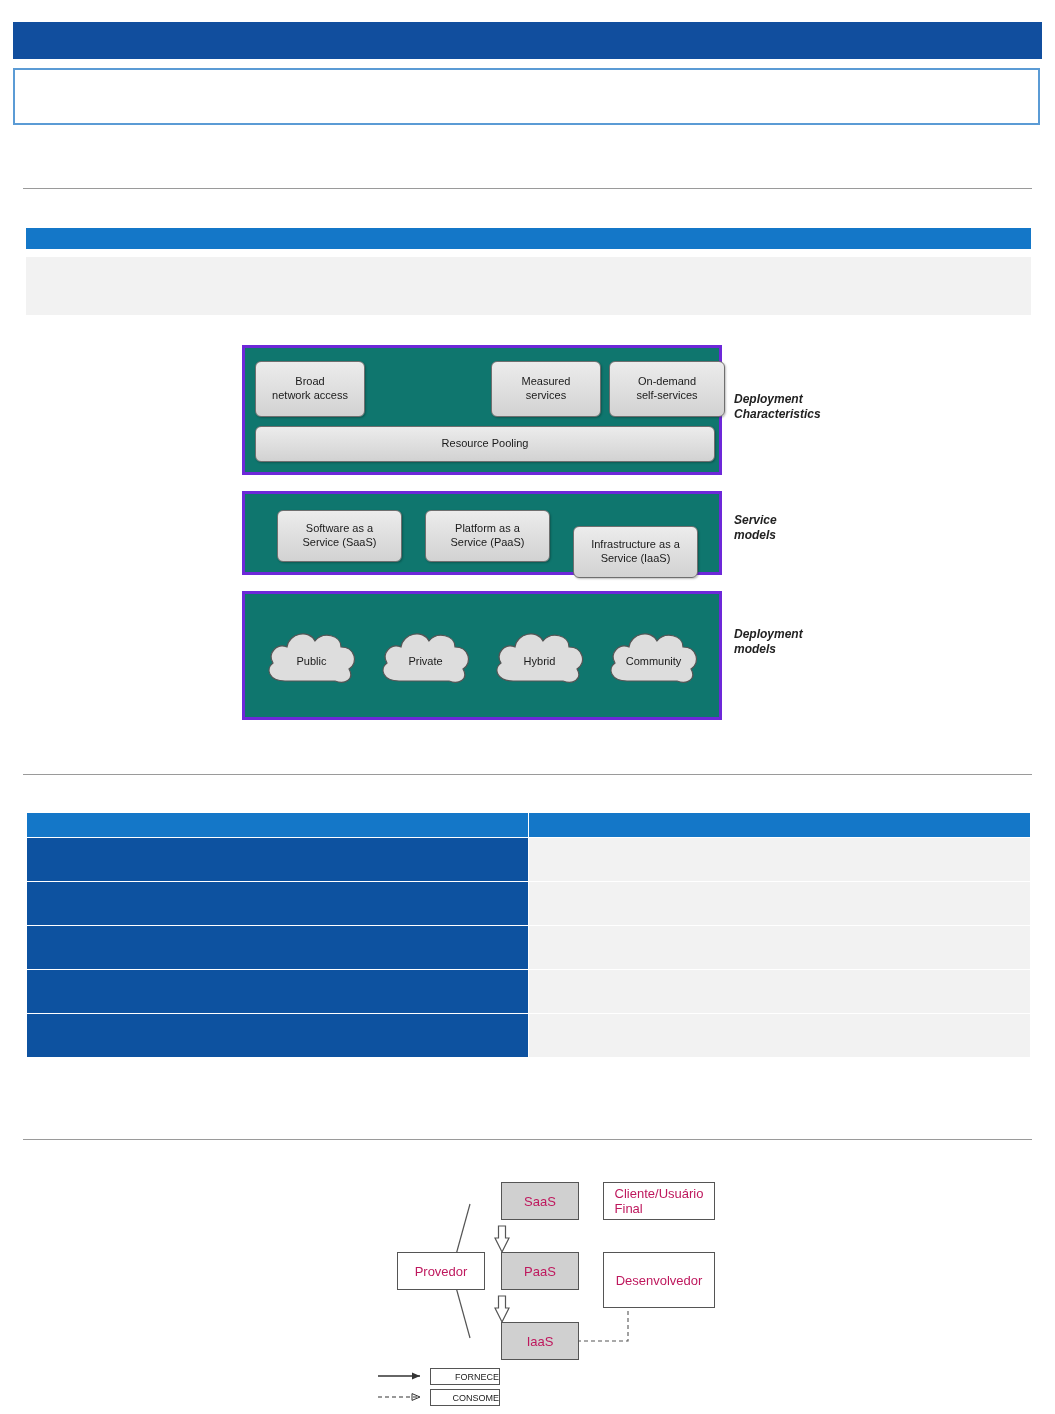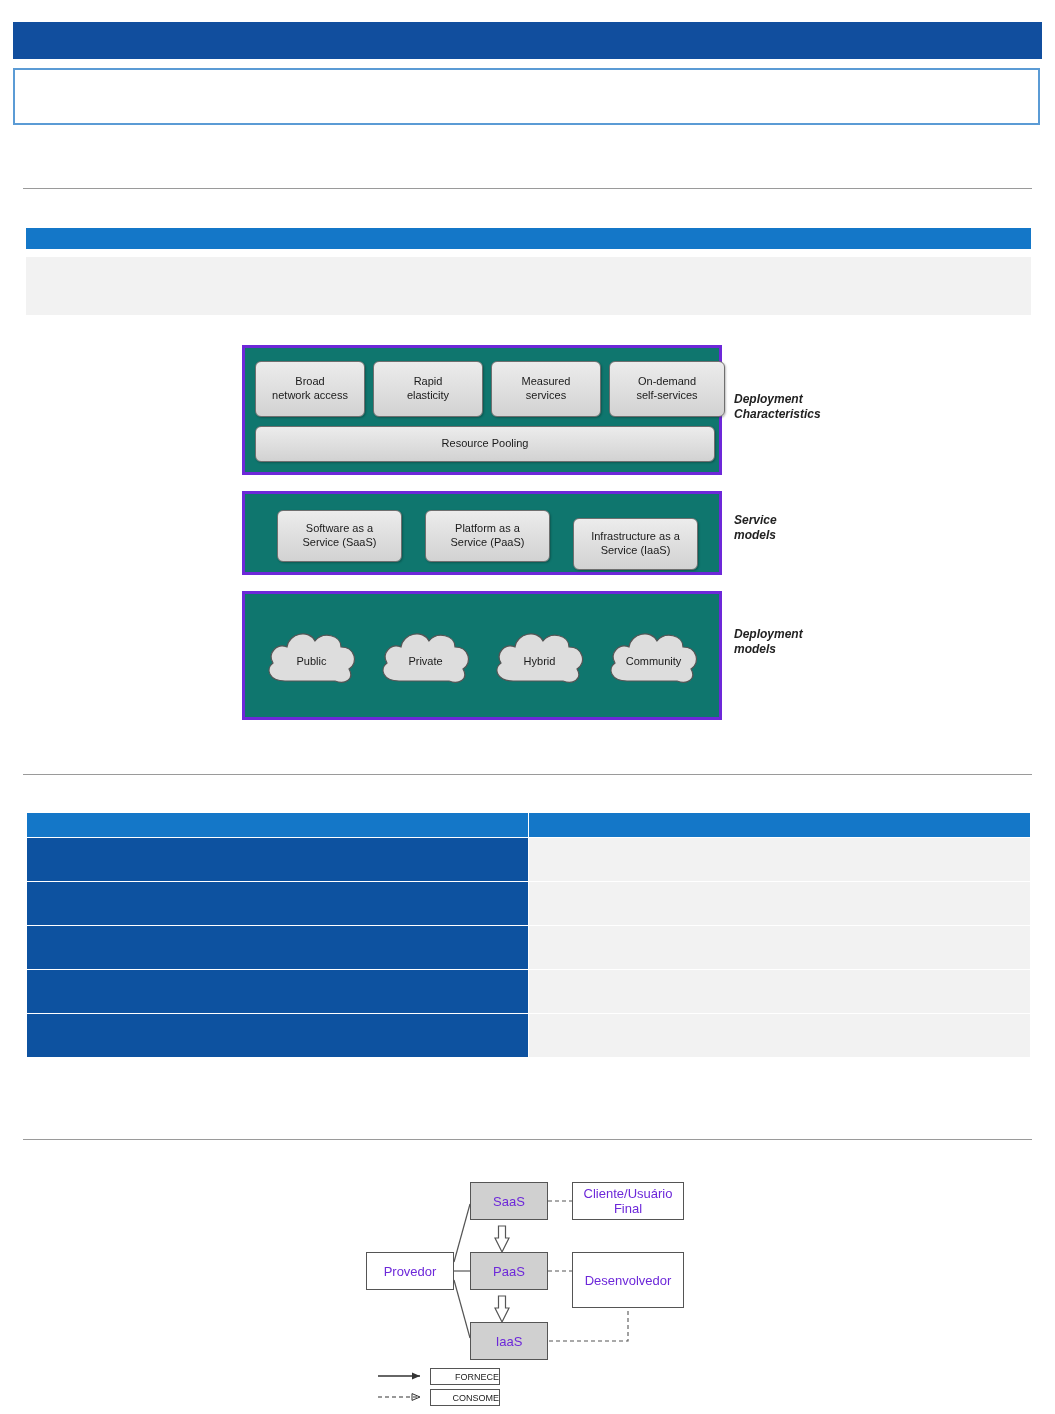--- a/index.html
+++ b/index.html
@@ -124,21 +124,21 @@
     box-sizing: border-box;
   }
   .ec-1 { left: 10px;  top: 13px; width: 110px; height: 56px; }
   .ec-2 { left: 128px; top: 13px; width: 110px; height: 56px; }
   .ec-3 { left: 246px; top: 13px; width: 110px; height: 56px; }
   .ec-4 { left: 364px; top: 13px; width: 116px; height: 56px; }
   .ec-pool { left: 10px; top: 78px; width: 460px; height: 36px; }
 
   .sm-1 { left: 32px;  top: 16px; width: 125px; height: 52px; }
   .sm-2 { left: 180px; top: 16px; width: 125px; height: 52px; }
-  .sm-3 { left: 328px; top: 24px; width: 125px; height: 52px; }
+  .sm-3 { left: 328px; top: 32px; width: 125px; height: 52px; }
 
   .nist-label {
     position: absolute;
     font-size: 12px;
     font-style: italic;
     font-weight: bold;
     color: #222;
     line-height: 1.25;
   }
   .nist-label.l1 { left: 492px; top: 47px; }
@@ -207,25 +207,25 @@
     top: 1178px;
     width: 340px;
     height: 225px;
   }
   .svc-node {
     position: absolute;
     box-sizing: border-box;
     display: flex;
     align-items: center;
     justify-content: center;
-    text-align: center;
     font-size: 13px;
     border: 1px solid #555;
     background: #ffffff;
-    color: #6d28d9;
+    color: #be185d;
+    margin-left: 31px;
   }
   .svc-node.gray {
     background: #D0D0D0;
   }
   .n-saas   { left: 110px; top: 4px;   width: 78px;  height: 38px; }
   .n-paas   { left: 110px; top: 74px;  width: 78px;  height: 38px; }
   .n-iaas   { left: 110px; top: 144px; width: 78px;  height: 38px; }
   .n-prov   { left: 6px;   top: 74px;  width: 88px;  height: 38px; }
   .n-client { left: 212px; top: 4px;   width: 112px; height: 38px; }
   .n-dev    { left: 212px; top: 74px;  width: 112px; height: 56px; }
@@ -274,26 +274,20 @@
 
 <div class="nist-figure">
 
   <div class="nist-group essentials">
     <div class="gray-box ec-1">
       <span>
         <span>Broad</span><br>
         <span>network access</span>
       </span>
     </div>
-    <div class="gray-box ec-2">
-      <span>
-        <span>Rapid</span><br>
-        <span>elasticity</span>
-      </span>
-    </div>
     <div class="gray-box ec-3">
       <span>
         <span>Measured</span><br>
         <span>services</span>
       </span>
     </div>
     <div class="gray-box ec-4">
       <span>
         <span>On-demand</span><br>
         <span>self-services</span>

